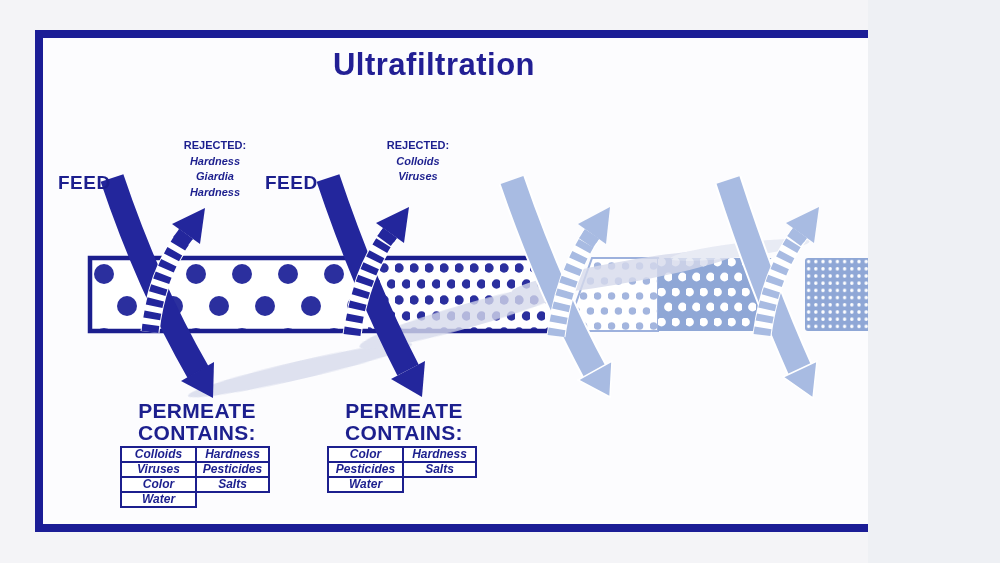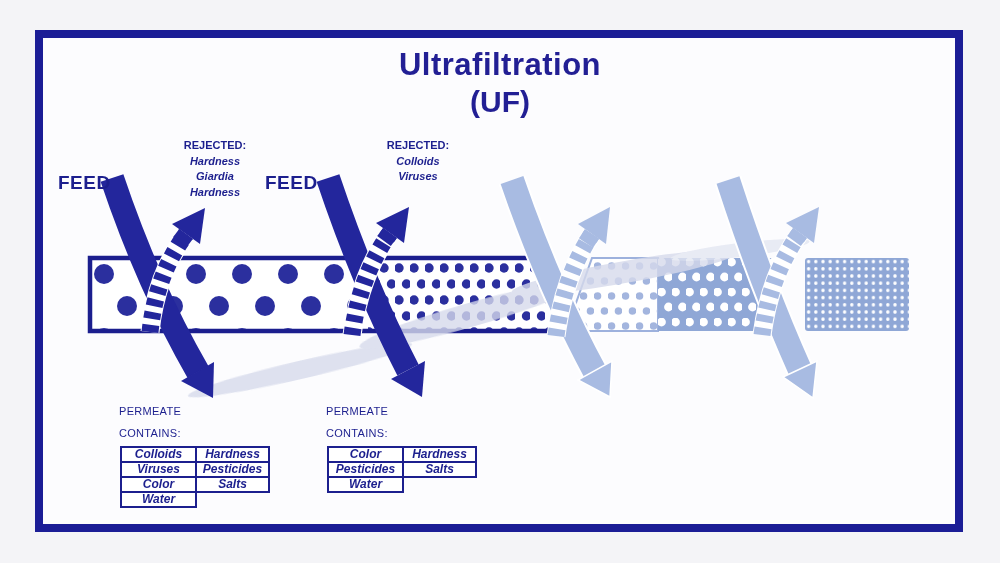--- a/index.html
+++ b/index.html
@@ -1,26 +1,26 @@
 <!DOCTYPE html>
 <html><head>
 <meta charset="utf-8">
 <style>
   html,body{margin:0;padding:0;background:#eef0f4;font-family:"Liberation Sans",sans-serif;}
-  #stage{position:relative;width:1000px;height:563px;background:#f4f4f7;overflow:hidden;}
+  #stage{position:relative;width:868px;height:563px;background:#f4f4f7;overflow:hidden;}
   #frame{position:absolute;left:35px;top:30px;width:912px;height:486px;border:8px solid #1b1d96;background:#fcfcfe;z-index:0;}
   #gfx{position:absolute;left:0;top:0;width:1000px;height:563px;z-index:1;pointer-events:none;}
   .lbl{position:absolute;z-index:3;color:#1c1f8e;}
   .title1{left:0;right:0;top:47px;text-align:center;font-size:31px;font-weight:bold;letter-spacing:.5px;color:#221f94;}
   .title2{left:0;right:0;top:85px;text-align:center;font-size:30px;font-weight:bold;color:#221f94;}
   .feed{font-size:19px;font-weight:bold;letter-spacing:.5px;}
   .rej{width:140px;text-align:center;font-size:11px;line-height:15.5px;}
   .rej .rt{font-weight:bold;}
   .rej .ri{font-style:italic;font-weight:bold;}
-  .perm{width:156px;text-align:left;font-size:11px;font-weight:normal;line-height:22px;letter-spacing:.3px;}
+  .perm{width:156px;text-align:center;font-size:21px;font-weight:bold;line-height:22px;letter-spacing:.3px;}
   .tcol{position:absolute;z-index:3;}
   .cell{box-sizing:border-box;height:17px;margin-top:-2px;border:2px solid #1c1f8e;background:#ffffff;
         text-align:center;font-size:12px;font-weight:bold;font-style:italic;line-height:13px;color:#1c1f8e;}
   .cell:first-child{margin-top:0;}
 </style>
 </head>
 <body>
 
 <div id="stage">
   <div id="frame"></div>
@@ -101,21 +101,20 @@
       <polygon points="205,208 200,244 172,224" fill="#23269c"></polygon>
 
       <path d="M352,335 Q360,275 390,233" stroke="#ffffff" stroke-width="19" fill="none"></path>
       <path d="M352,335 Q360,275 390,233" stroke="#23269c" stroke-width="17" fill="none" stroke-dasharray="7 6"></path>
       <path d="M384,241 L390,233" stroke="#23269c" stroke-width="17" fill="none"></path>
       <polygon points="409,207 404,243 376,223" fill="#23269c"></polygon>
     </g>
   </svg>
 
   <div class="lbl title1">Ultrafiltration</div>
-  <div class="lbl title2">(UF)</div>
 
   <div class="lbl feed" style="left:58px;top:172px;">FEED</div>
   <div class="lbl feed" style="left:265px;top:172px;">FEED</div>
 
   <div class="lbl rej" style="left:145px;top:138px;">
     <div class="rt">REJECTED:</div>
     <div class="ri">Hardness</div>
     <div class="ri">Giardia</div>
     <div class="ri">Hardness</div>
   </div>

